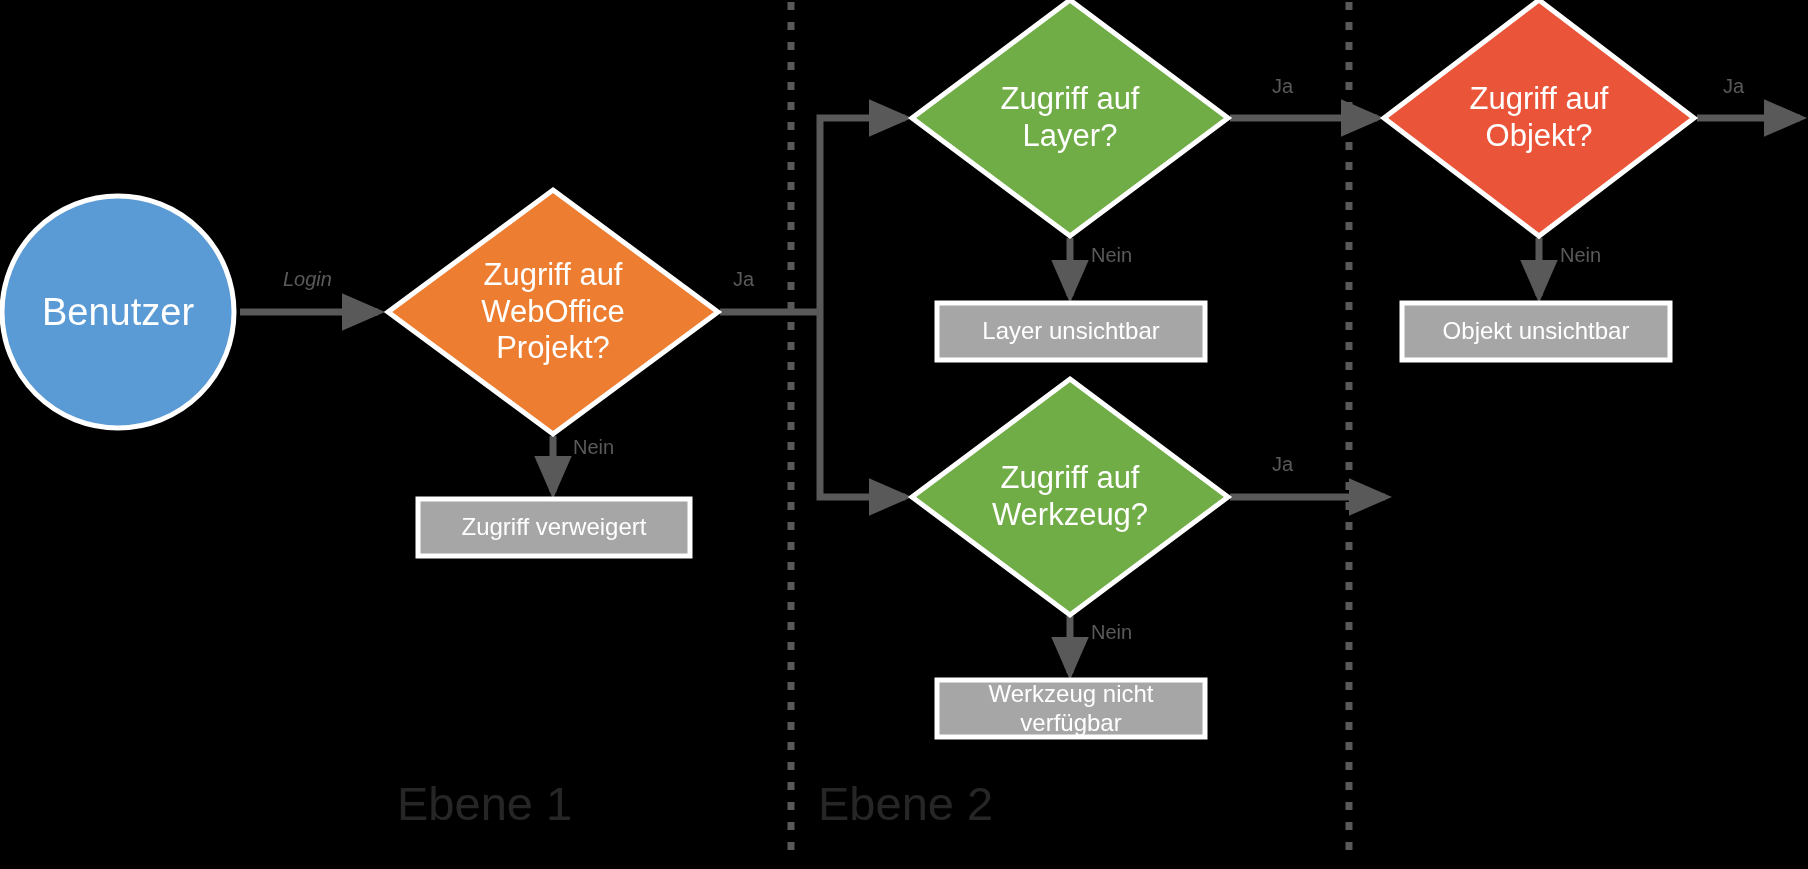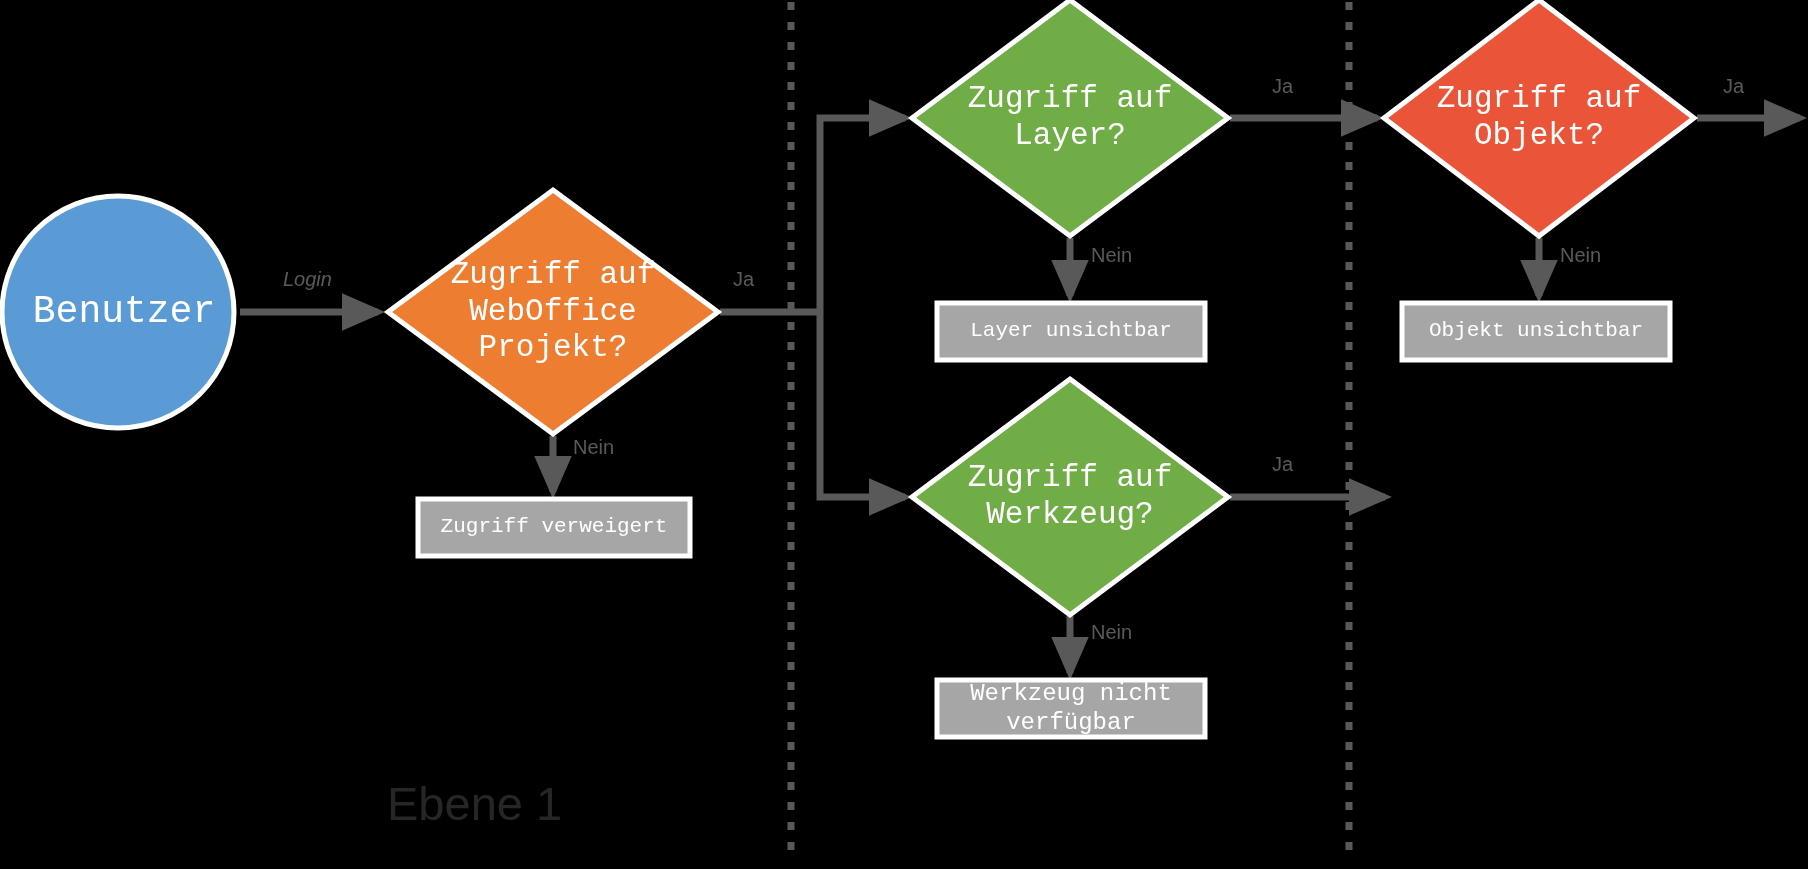--- a/index.html
+++ b/index.html
@@ -25,37 +25,36 @@
   .node-label {
     position: absolute;
     display: flex;
     align-items: center;
     justify-content: center;
     text-align: center;
     color: #ffffff;
     pointer-events: none;
     line-height: 1.18;
     white-space: pre-line;
-    font-family: Liberation Mono, monospace;
   }
   .edge-label {
     position: absolute;
     color: #5a5a5a;
     font-size: 20px;
     white-space: nowrap;
   }
   .lane-label {
     position: absolute;
     color: #262626;
     font-size: 47px;
     white-space: nowrap;
   }
   .circle-label { font-size: 38px; }
   .diamond-label { font-size: 31px; }
-  .box-label { font-size: 21px; }
+  .box-label { font-size: 24px; }
   .box-label-small { font-size: 24px; }
 </style>
 </head>
 <body>
 
 <div id="stage">
 
   <svg id="diagram-svg" viewBox="0 0 1808 869" xmlns="http://www.w3.org/2000/svg">
     <defs>
       <marker id="arrowhead" markerWidth="7" markerHeight="7" refX="5.2" refY="3.1" orient="auto" markerUnits="strokeWidth">
@@ -106,21 +105,21 @@
       <rect x="418" y="499" width="272" height="57" fill="#A6A6A6"></rect>
 
       <rect x="937" y="303" width="268" height="57" fill="#A6A6A6"></rect>
 
       <rect x="937" y="680" width="268" height="57" fill="#A6A6A6"></rect>
 
       <rect x="1402" y="303" width="268" height="57" fill="#A6A6A6"></rect>
     </g>
   </svg>
 
-  <div class="node-label circle-label" style="left:8px; top:252px; width:232px; height:120px;">Benutzer</div>
+  <div class="node-label circle-label" style="left:2px; top:252px; width:232px; height:120px;">Benutzer</div>
 
   <div class="node-label diamond-label" style="left:413px; top:245px; width:280px; height:134px;">Zugriff auf
 WebOffice
 Projekt?</div>
 
   <div class="node-label diamond-label" style="left:940px; top:72px; width:260px; height:92px;">Zugriff auf
 Layer?</div>
 
   <div class="node-label diamond-label" style="left:940px; top:451px; width:260px; height:92px;">Zugriff auf
 Werkzeug?</div>
@@ -139,15 +138,16 @@
   <div class="edge-label" style="left:283px; top:268px;font-style:italic;">Login</div>
   <div class="edge-label" style="left:573px; top:436px;">Nein</div>
   <div class="edge-label" style="left:733px; top:268px;">Ja</div>
   <div class="edge-label" style="left:1272px; top:75px;">Ja</div>
   <div class="edge-label" style="left:1091px; top:244px;">Nein</div>
   <div class="edge-label" style="left:1272px; top:453px;">Ja</div>
   <div class="edge-label" style="left:1091px; top:621px;">Nein</div>
   <div class="edge-label" style="left:1723px; top:75px;">Ja</div>
   <div class="edge-label" style="left:1560px; top:244px;">Nein</div>
 
-  <div class="lane-label" style="left:387px; top:776px;">Ebene 1</div>
+  <div class="lane-label" style="left:397px; top:776px;">Ebene 1</div>
+  <div class="lane-label" style="left:818px; top:776px;">Ebene 2</div>
 
 </div>
 
 </body></html>

